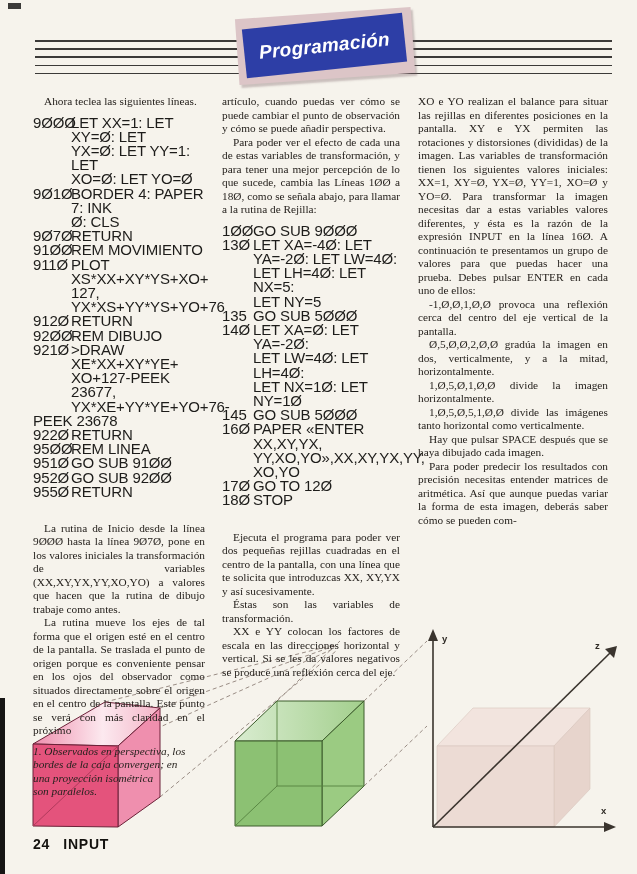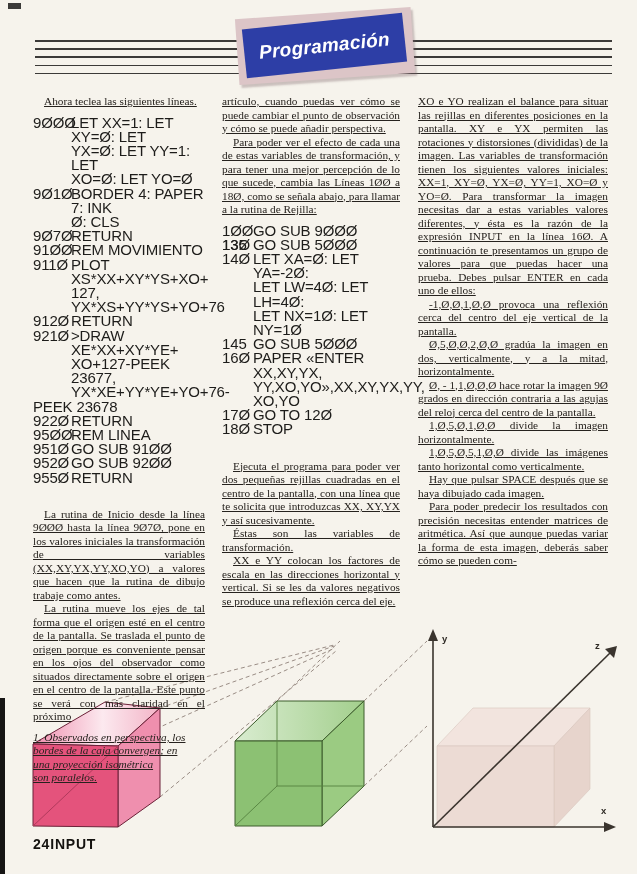--- a/index.html
+++ b/index.html
@@ -29,21 +29,21 @@
   .banner-plate span {
     font-family:"Liberation Sans", sans-serif; font-weight:bold; font-style:italic;
     color:#ffffff; font-size:19px; letter-spacing:.3px;
   }
 
   
   .col { position:absolute; top:95px; z-index:3; }
   .col1 { left:33px;  width:172px; }
   .col2 { left:222px; width:178px; }
   .col3 { left:418px; width:190px; }
-  .col p { margin:0; font-size:11.3px; line-height:13.5px; text-align:justify;text-decoration:underline; }
+  .col p { margin:0; font-size:11.3px; line-height:13.5px; text-align:justify; }
   p.indent { text-indent:11px; }
   p.noindent { text-indent:0; }
   .caption {
     font-style:italic; font-size:11.6px; line-height:14px;
     white-space:pre-line; text-align:left; margin-top:7px !important;
   }
 
   
   .code { margin:7px 0 23px; font-family:"Liberation Sans", sans-serif;
           font-size:15px; line-height:14.2px; font-weight:500;
@@ -55,21 +55,21 @@
   .lineno { position:absolute; left:0; top:0; }
   .code-text { white-space:pre-line; }
 
   
   .figures { position:absolute; left:0; top:618px; z-index:2; }
 
   
   .footer { position:absolute; left:33px; top:836px; z-index:3;
             font-family:"Liberation Sans", sans-serif; font-weight:bold;
             font-size:14px; color:#14120f; letter-spacing:.8px; }
-  .footer .mag { }
+  .footer .mag { margin-left:13px; }
 </style>
 </head>
 <body>
 
 <div class="page">
 
   <div class="corner-mark"></div>
 
   <div class="rules">
     <div class="rule"></div>
@@ -117,20 +117,24 @@
           <span class="code-text">PLOT XS*XX+XY*YS+XO+
 127,
 YX*XS+YY*YS+YO+76</span>
         </div>
 
         <div class="code-stmt">
           <span class="lineno">912Ø</span>
           <span class="code-text">RETURN</span>
         </div>
 
+        <div class="code-stmt">
+          <span class="lineno">92ØØ</span>
+          <span class="code-text">REM DIBUJO</span>
+        </div>
 
         <div class="code-stmt">
           <span class="lineno">921Ø</span>
           <span class="code-text">&gt;DRAW XE*XX+XY*YE+
 XO+127-PEEK 23677,
 YX*XE+YY*YE+YO+76-</span>
         </div>
 
         <div class="code-stmt flush">
           <span class="lineno"></span>
@@ -176,20 +180,24 @@
     <div class="code code3">
 
         <div class="code-stmt">
           <span class="lineno">1ØØ</span>
           <span class="code-text">GO SUB 9ØØØ</span>
         </div>
 
 
         <div class="code-stmt">
           <span class="lineno">13Ø</span>
+          <span class="code-text">LET XA=-4Ø: LET
+YA=-2Ø: LET LW=4Ø:
+LET LH=4Ø: LET NX=5:
+LET NY=5</span>
         </div>
 
         <div class="code-stmt">
           <span class="lineno">135</span>
           <span class="code-text">GO SUB 5ØØØ</span>
         </div>
 
         <div class="code-stmt">
           <span class="lineno">14Ø</span>
           <span class="code-text">LET XA=Ø: LET YA=-2Ø:
@@ -226,21 +234,20 @@
 
   <div class="col col3">
 
       <p class="noindent">XO e YO realizan el balance para situar las rejillas en diferentes posiciones en la pantalla. XY e YX permiten las rotaciones y distorsiones (divididas) de la imagen. Las variables de transformación tienen los siguientes valores iniciales: XX=1, XY=Ø, YX=Ø, YY=1, XO=Ø y YO=Ø. Para transformar la imagen necesitas dar a estas variables valores diferentes, y ésta es la razón de la expresión INPUT en la línea 16Ø. A continuación te presentamos un grupo de valores para que puedas hacer una prueba. Debes pulsar ENTER en cada uno de ellos:</p>
 
       <p class="indent">-1,Ø,Ø,1,Ø,Ø provoca una reflexión cerca del centro del eje vertical de la pantalla.</p>
 
       <p class="indent">Ø,5,Ø,Ø,2,Ø,Ø gradúa la imagen en dos, verticalmente, y a la mitad, horizontalmente.</p>
 
 
-      <p class="indent">Ø, - 1,1,Ø,Ø,Ø hace rotar la imagen 9Ø grados en dirección contraria a las agujas del reloj cerca del centro de la pantalla.</p>
 
       <p class="indent">1,Ø,5,Ø,1,Ø,Ø divide la imagen horizontalmente.</p>
 
       <p class="indent">1,Ø,5,Ø,5,1,Ø,Ø divide las imágenes tanto horizontal como verticalmente.</p>
 
       <p class="indent">Hay que pulsar SPACE después que se haya dibujado cada imagen.</p>
 
       <p class="indent">Para poder predecir los resultados con precisión necesitas entender matrices de aritmética. Así que aunque puedas variar la forma de esta imagen, deberás saber cómo se pueden com-</p>
     </div>
 

